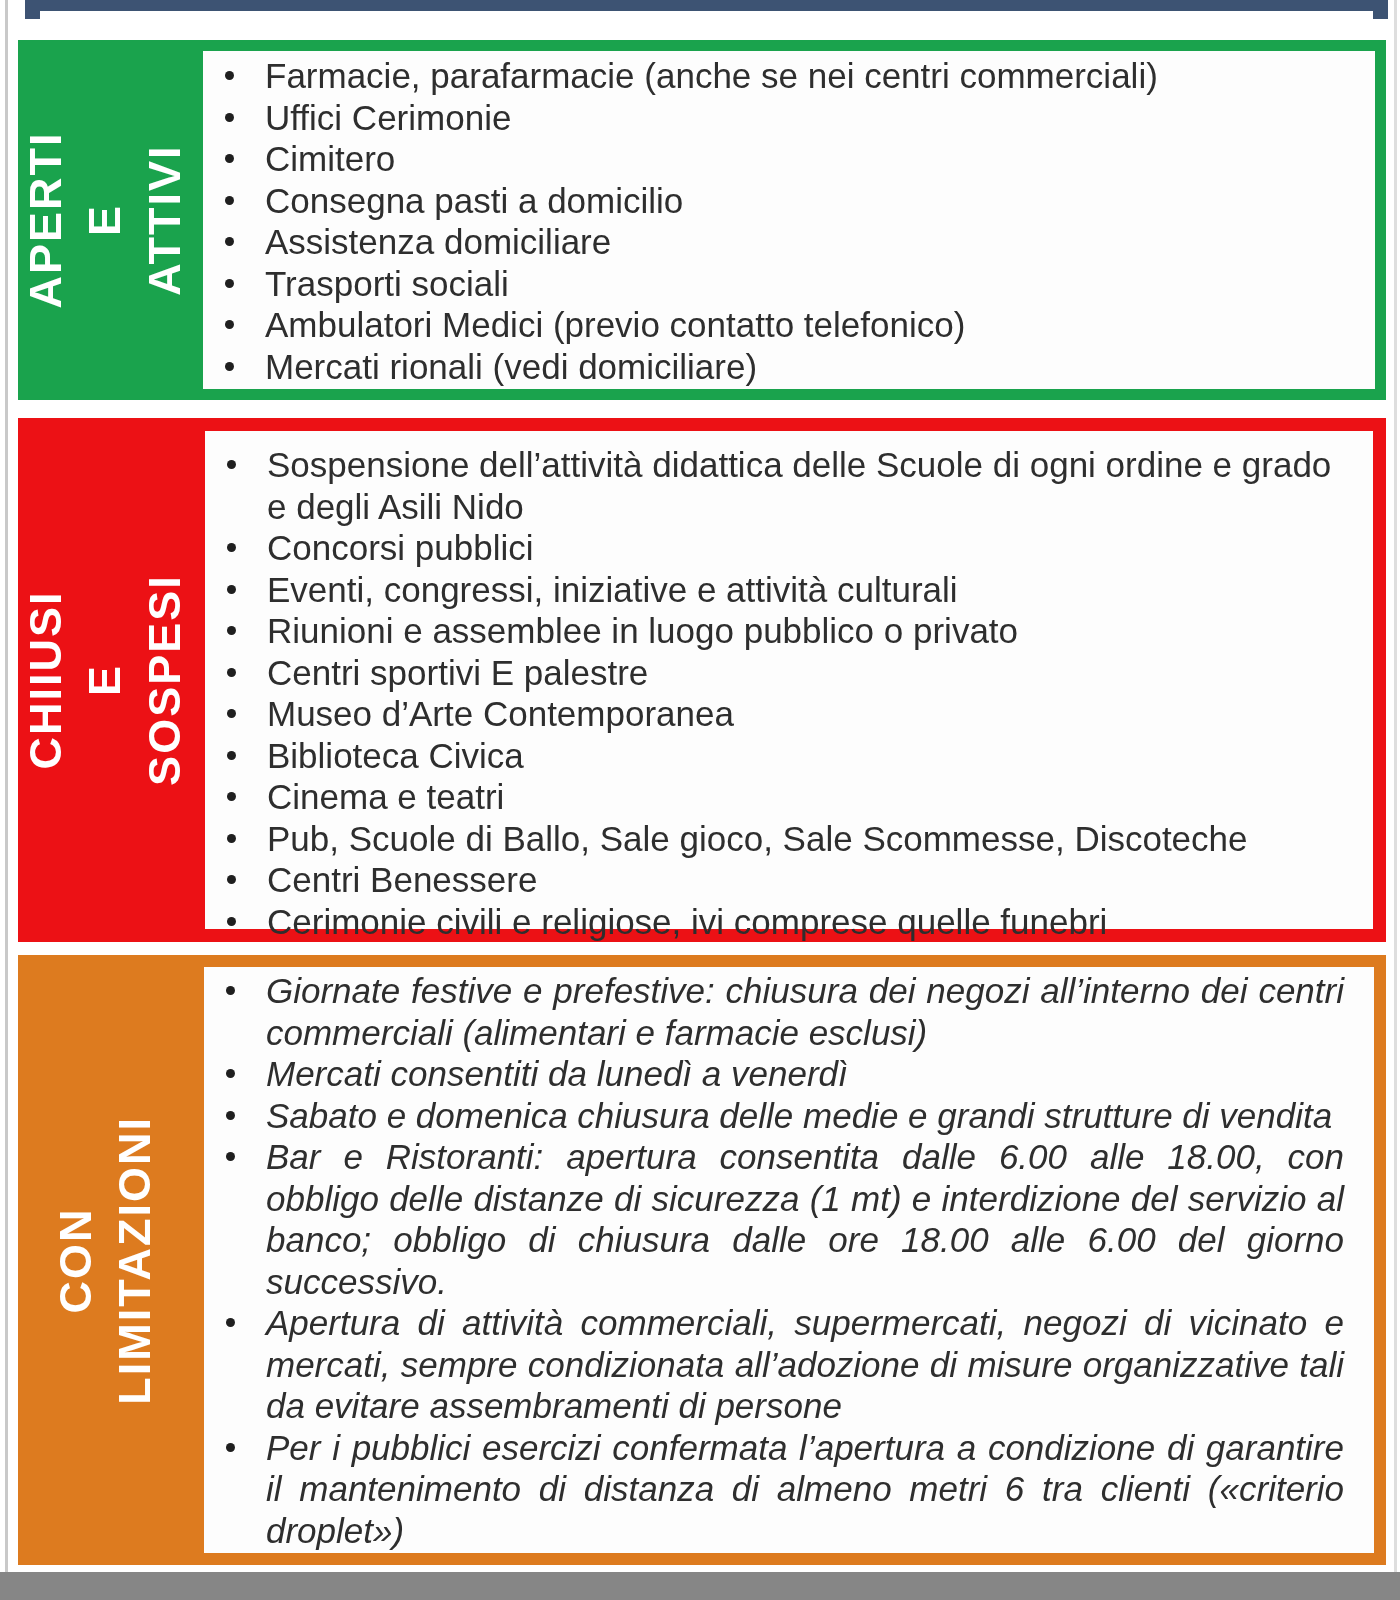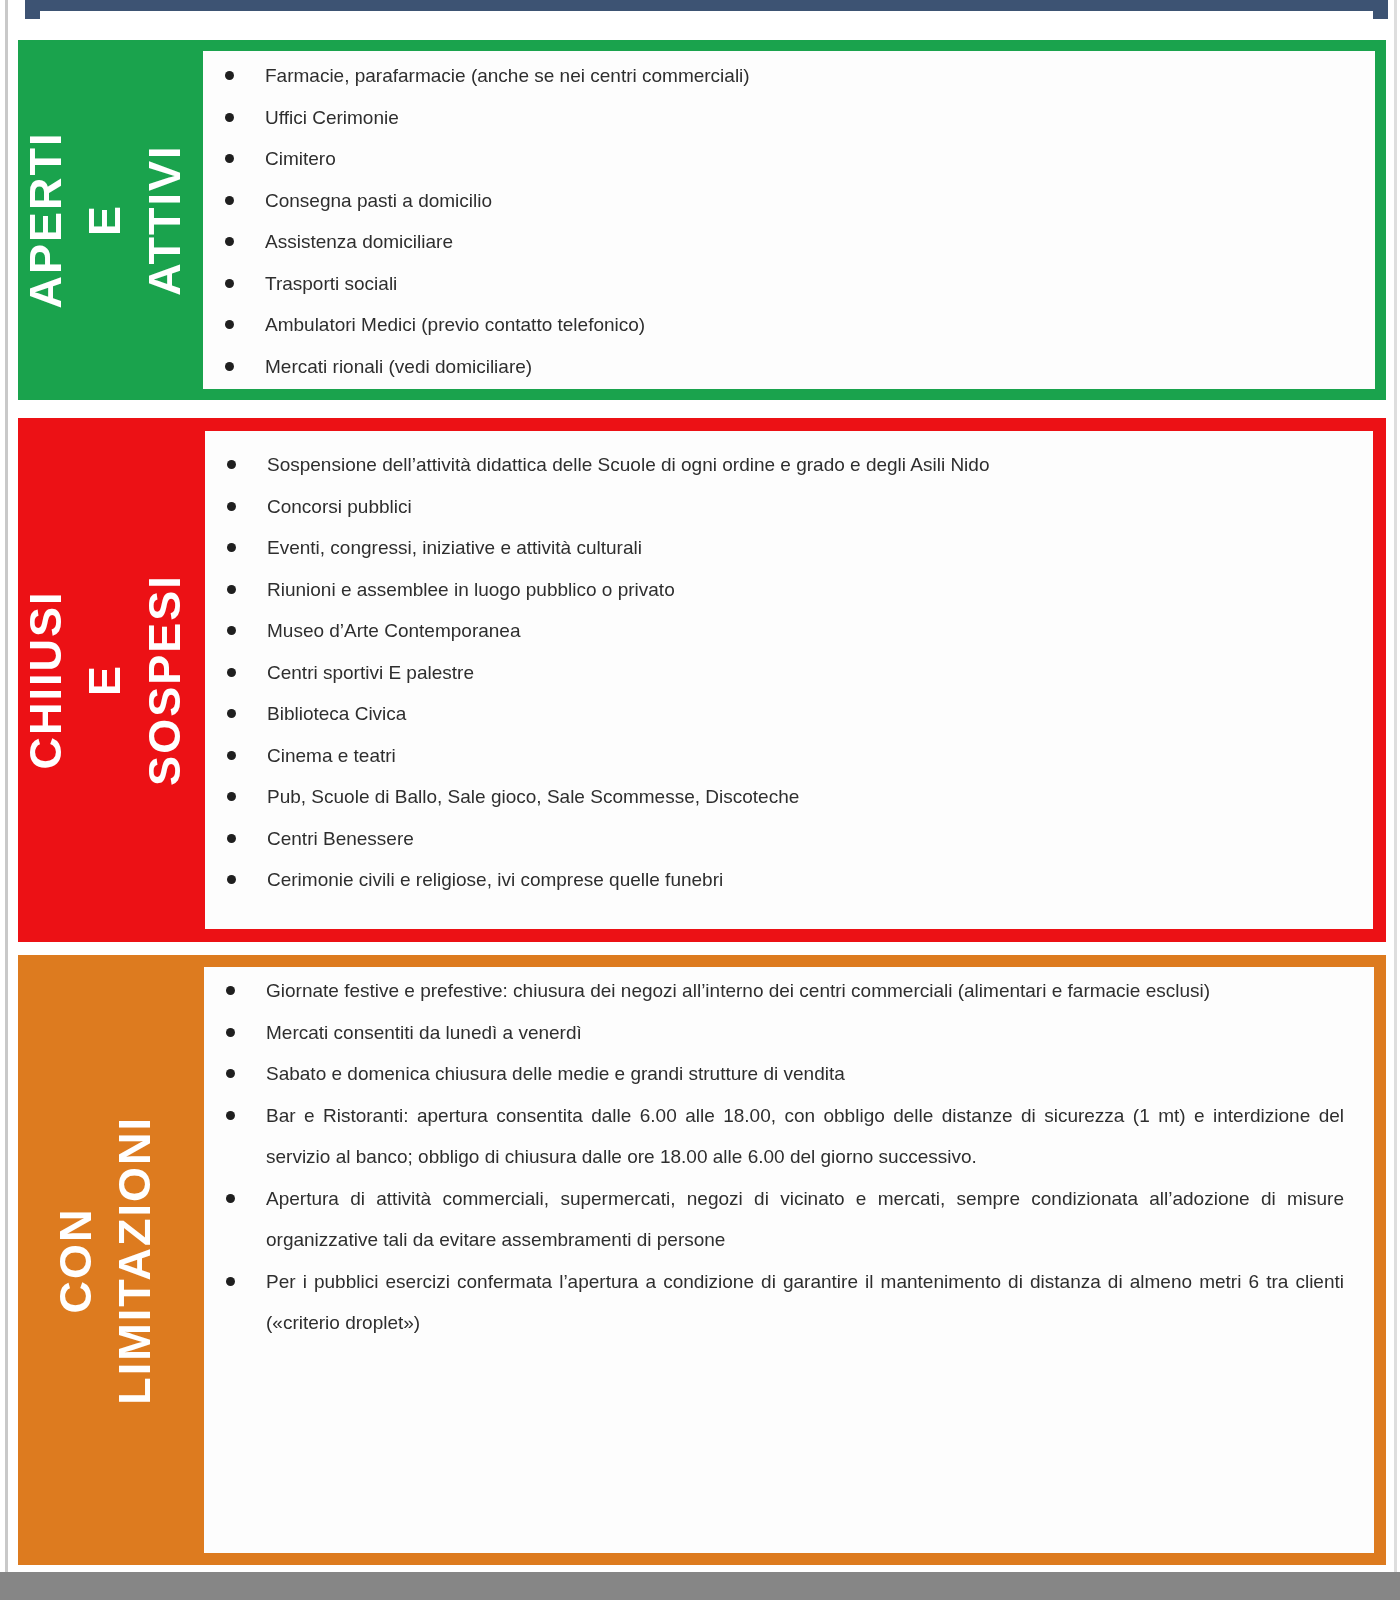--- a/index.html
+++ b/index.html
@@ -62,26 +62,26 @@
   .sec.green  .box { border-width:11px; }
   .sec.red    .box { border-width:13px; }
   .sec.orange .box { border-width:12px; }
 
   ul.list {
     list-style:none;
     margin:0; padding:0 30px 0 0;
   }
   .sec.green  ul.list { padding-top:4px; }
   .sec.red    ul.list { padding-top:13px; }
-  .sec.orange ul.list { padding-top:3px; }
+  .sec.orange ul.list { padding-top:3px;font-style:italic; }
 
   ul.list li {
     position:relative;
     padding-left:62px;
-    font-size:19px;
+    font-size:35px;
     line-height:41.5px;
     color:#2e2e2e;
   }
   ul.list li::before {
     content:"";
     position:absolute;
     left:22px; top:16px;
     width:9px; height:9px;
     border-radius:50%;
     background:#1f1f1f;
@@ -129,22 +129,22 @@
       <div class="side" style="background-color: rgb(236, 17, 21);">
         <div class="rot">CHIIUSI
 E SOSPESI</div>
       </div>
       <div class="box" style="border-color: rgb(236, 17, 21);">
         <ul class="list">
             <li>Sospensione dell’attività didattica delle Scuole di ogni ordine e grado e degli Asili Nido</li>
             <li>Concorsi pubblici</li>
             <li>Eventi, congressi, iniziative e attività culturali</li>
             <li>Riunioni e assemblee in luogo pubblico o privato</li>
+            <li>Centri sportivi E palestre</li>
             <li>Museo d’Arte Contemporanea</li>
-            <li>Centri sportivi E palestre</li>
             <li>Biblioteca Civica</li>
             <li>Cinema e teatri</li>
             <li>Pub, Scuole di Ballo, Sale gioco, Sale Scommesse, Discoteche</li>
             <li>Centri Benessere</li>
             <li>Cerimonie civili e religiose, ivi comprese quelle funebri</li>
           </ul>
       </div>
     </section>
 
     <section class="sec orange">

